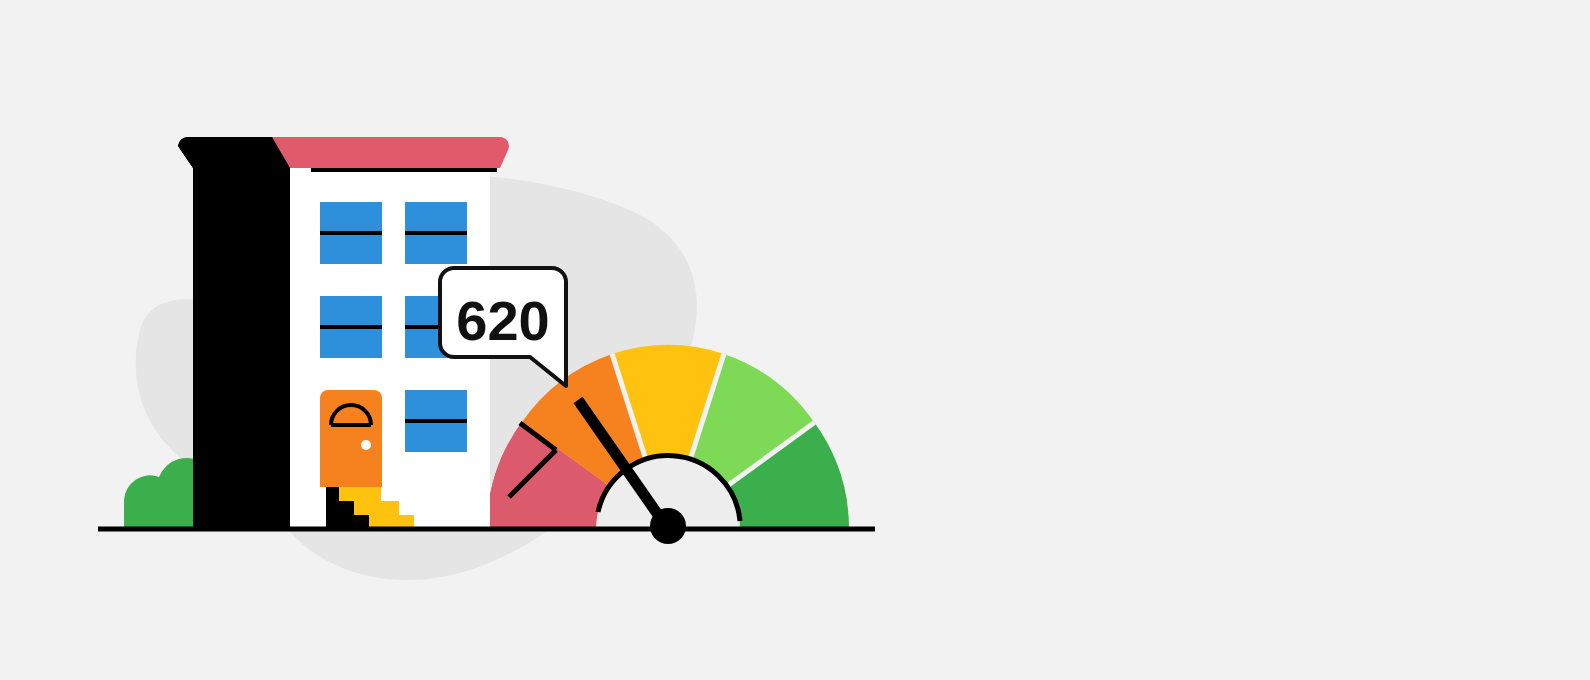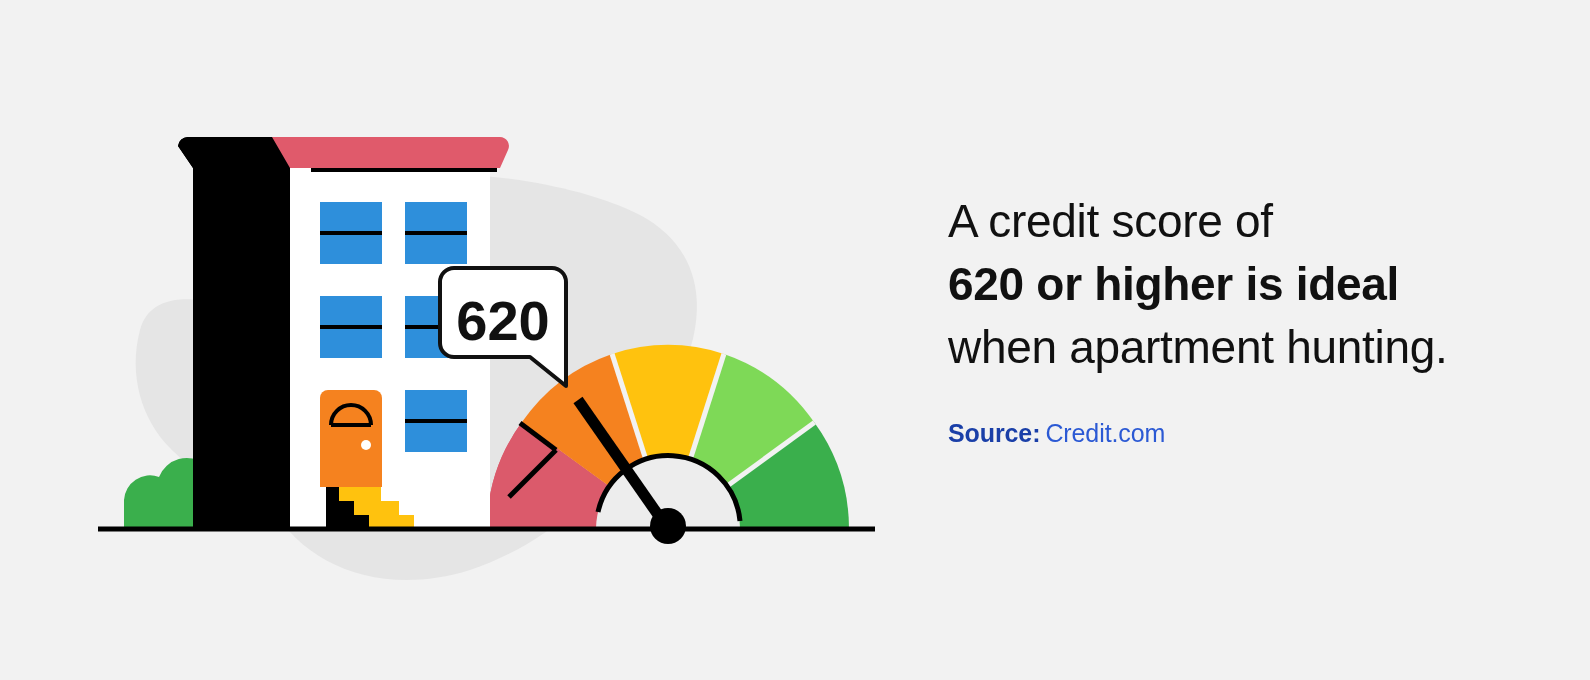--- a/index.html
+++ b/index.html
@@ -174,24 +174,14 @@
       <g>
         <path fill="#FFFFFF" stroke="#111111" stroke-width="4" stroke-linejoin="round" d="M440 282 A14 14 0 0 1 454 268 L552 268 A14 14 0 0 1 566 282
                  L566 345 L566 386 L530 357 L454 357 A14 14 0 0 1 440 343 Z"></path>
         <text x="503" y="340" text-anchor="middle" font-family="Liberation Sans, sans-serif" font-size="56" font-weight="700" fill="#111111">620</text>
       </g>
 
       <line x1="98" y1="529" x2="875" y2="529" stroke="#000000" stroke-width="5"></line>
     </svg>
   </div>
 
-  <div class="copy-block">
-    <h1 class="headline">
-      <span class="line">A credit score of</span>
-      <span class="line strong">620 or higher is ideal</span>
-      <span class="line">when apartment hunting.</span>
-    </h1>
-    <p class="source-line">
-      <span class="source-label">Source:</span><span class="source-value">Credit.com</span>
-    </p>
-  </div>
 
 </div>
 
 </body></html>

